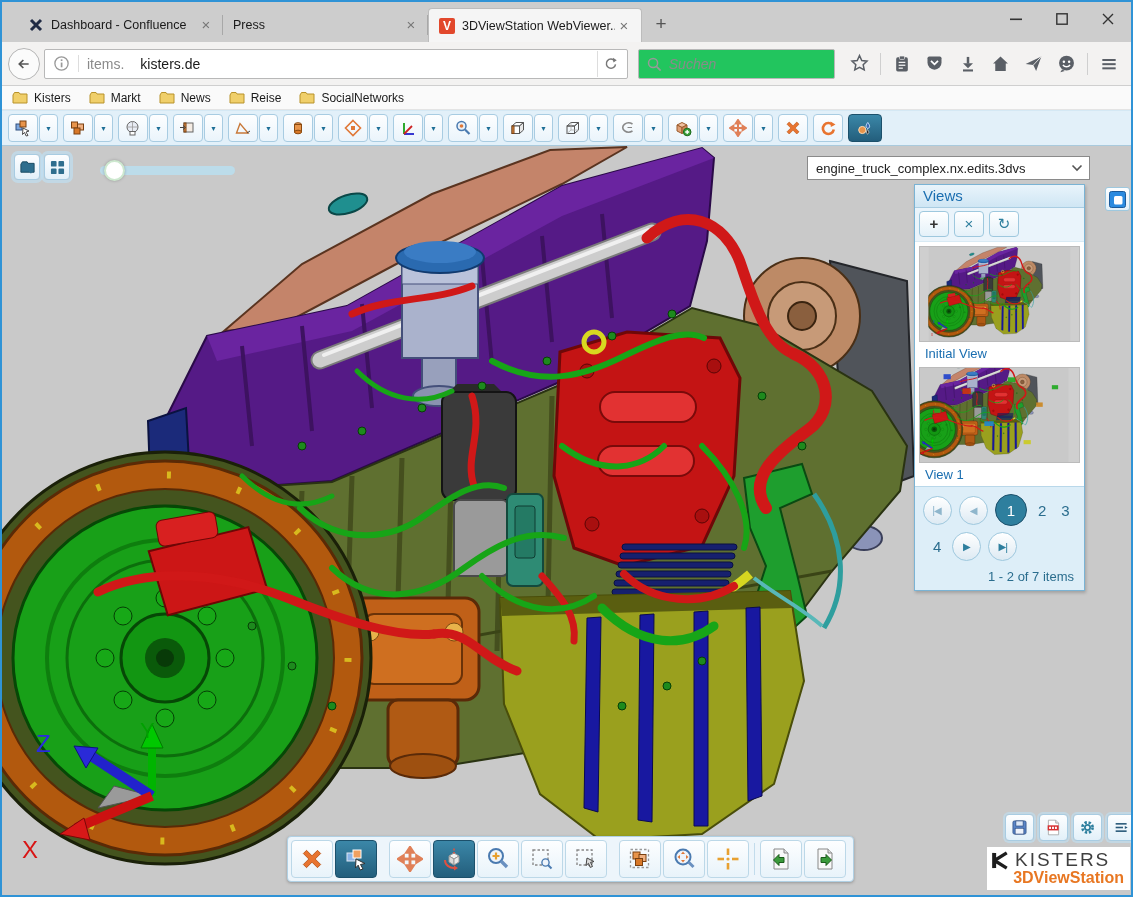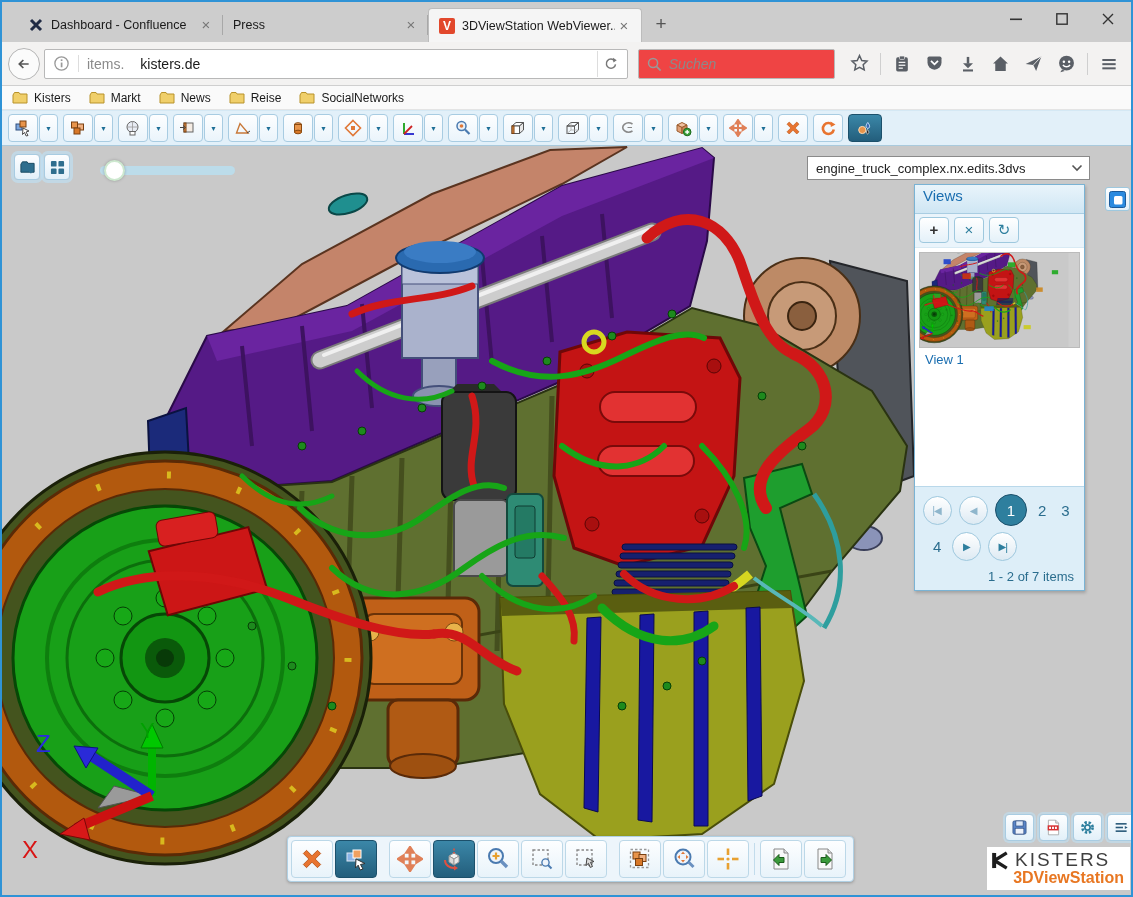--- a/index.html
+++ b/index.html
@@ -21,21 +21,21 @@
   .winctl .wbtn { width:46px; height:34px; display:flex; align-items:center; justify-content:center; }
 
   
   .navrow { height:44px; background:#f3f2f1; border-bottom:1px solid #cfcfcf; display:flex; align-items:center; padding:0 6px; flex:0 0 auto; }
   .backbtn { width:32px; height:32px; border-radius:50%; border:1px solid #b5b5b5; background:#fbfbfb; display:flex; align-items:center; justify-content:center; margin-right:4px; flex:0 0 auto; }
   .urlbar { height:30px; flex:0 1 586px; background:#fff; border:1px solid #b8b8b8; border-radius:2px; display:flex; align-items:center; padding:0 4px 0 8px; }
   .urlbar .ident { display:flex; align-items:center; padding-right:8px; border-right:1px solid #ddd; margin-right:8px; }
   .urltext { flex:1; font-size:14px; white-space:nowrap; overflow:hidden; }
   .urltext .dim { color:#8a8a8a; } .urltext .dom { color:#1a1a1a;padding-left:16px; }
   .urlreload { width:26px; height:26px; display:flex; align-items:center; justify-content:center; border-left:1px solid #ddd; }
-  .searchbar { height:30px; width:198px; background:#ef4444; border:1px solid #b8b8b8; border-radius:2px; margin-left:10px; position:relative; }
+  .searchbar { height:30px; width:198px; background:#22c55e; border:1px solid #b8b8b8; border-radius:2px; margin-left:10px; position:relative; }
   .searchbar svg { position:absolute; left:7px; top:6px; }
   .searchbar input { width:100%; height:100%; border:none; outline:none; padding-left:30px; font-size:14px; font-family:"Liberation Sans", sans-serif; background:transparent; }
   .searchbar input::placeholder { font-style:italic; color:#8a8a8a; }
   .navicons { display:flex; align-items:center; margin-left:8px; }
   .nbtn { width:33px; height:32px; display:flex; align-items:center; justify-content:center; border-radius:2px; }
   .navdiv { width:1px; height:22px; background:#cfcfcf; margin:0 4px; }
 
   
   .bookrow { height:24px; background:#fafafa; border-bottom:1px solid #e4e4e4; display:flex; align-items:center; padding-left:10px; gap:18px; flex:0 0 auto; }
   .bmk { display:flex; align-items:center; gap:6px; font-size:12px; color:#1a1a1a; }
@@ -54,21 +54,21 @@
 
   .fbtn { position:absolute; width:26px; height:26px; background:linear-gradient(#fdfeff,#e2f0f9); border:1px solid #a8cce2; border-radius:4px; box-shadow:0 0 0 3px rgba(190,225,245,.65); display:flex; align-items:center; justify-content:center; }
   .slider { position:absolute; left:98px; top:14px; width:135px; height:20px; }
   .slider .track { position:absolute; left:0; top:6px; width:135px; height:9px; border-radius:5px; background:#bcdcea; }
   .slider .knob { position:absolute; left:4px; top:0; width:21px; height:21px; border-radius:50%; background:#fff; border:2px solid #cde8cf; box-shadow:0 0 3px rgba(0,0,0,.25); }
 
   .fileselect { position:absolute; left:805px; top:10px; width:283px; height:24px; background:#fff; border:1px solid #8a8a8a; display:flex; align-items:center; padding:0 6px 0 8px; font-size:13px; }
   .fileselect .fname { flex:1; white-space:nowrap; overflow:hidden; }
 
   .views { position:absolute; left:912px; top:38px; width:171px; height:407px; background:#fff; border:1px solid #7ab3d4; box-shadow:1px 2px 3px rgba(0,0,0,.2); display:flex; flex-direction:column; }
-  .views-hd { height:29px; background:linear-gradient(#e9f4fb,#cfe6f4); border-bottom:1px solid #a9cde2; color:#1a6eb0; font-size:15px; padding:2px 0 0 8px; }
+  .views-hd { height:23px; background:linear-gradient(#e9f4fb,#cfe6f4); border-bottom:1px solid #a9cde2; color:#1a6eb0; font-size:15px; padding:2px 0 0 8px; }
   .views-tools { height:34px; background:#eaf4fb; display:flex; gap:5px; padding:3px 0 0 4px; border-bottom:1px solid #d8eaf4; }
   .vtbtn { width:30px; height:26px; background:linear-gradient(#ffffff,#e4f1f9); border:1px solid #9ec8de; border-radius:4px; text-align:center; font-size:15px; line-height:24px; color:#2e7f9e; }
   .vtbtn.plus { color:#333; font-weight:bold; }
   .vthumb { padding:4px 4px 0 4px; }
   .vthumb .img { width:161px; height:96px; background:#cfcfcf; border:1px solid #bbb; overflow:hidden; }
   .vthumb .img svg { width:100%; height:100%; display:block; }
   .vlabel { font-size:13px; color:#1a6eb0; padding:4px 0 2px 6px; }
   .pager { margin-top:auto; background:#ddeef8; border-top:1px solid #b9d8ea; padding:7px 8px 4px 8px; }
   .prow { display:flex; align-items:center; gap:7px; margin-bottom:6px; }
   .pcirc { width:29px; height:29px; border-radius:50%; border:1px solid #9ec8de; background:linear-gradient(#ffffff,#ddeaf3); display:flex; align-items:center; justify-content:center; font-size:10px; color:#8fb6cc; }
@@ -661,20 +661,28 @@
 
     <div class="views">
       <div class="views-hd">Views</div>
       <div class="views-tools">
         <button class="vtbtn plus">+</button>
         <button class="vtbtn">×</button>
         <button class="vtbtn">↻</button>
       </div>
       <div class="vthumb">
         <div class="img">
+            <svg viewBox="0 0 1133 749" preserveAspectRatio="xMidYMid meet">
+              <use href="#eng"></use>
+            </svg>
+          </div>
+        <div class="vlabel">Initial View</div>
+      </div>
+      <div class="vthumb">
+        <div class="img">
           <svg viewBox="60 30 1013 660" preserveAspectRatio="xMidYMid slice">
               <use href="#eng"></use>
             <g opacity="0.92">
               <rect x="210" y="100" width="46" height="32" fill="#2244cc"></rect>
                 <rect x="330" y="190" width="54" height="36" fill="#cc3311"></rect>
               <rect x="620" y="120" width="48" height="30" fill="#22aa22"></rect>
                 <rect x="800" y="280" width="42" height="28" fill="#cc8822"></rect>
               <rect x="470" y="400" width="60" height="30" fill="#2288cc"></rect>
                 <rect x="900" y="170" width="40" height="26" fill="#22aa22"></rect>
               <rect x="720" y="520" width="46" height="26" fill="#cccc22"></rect>

